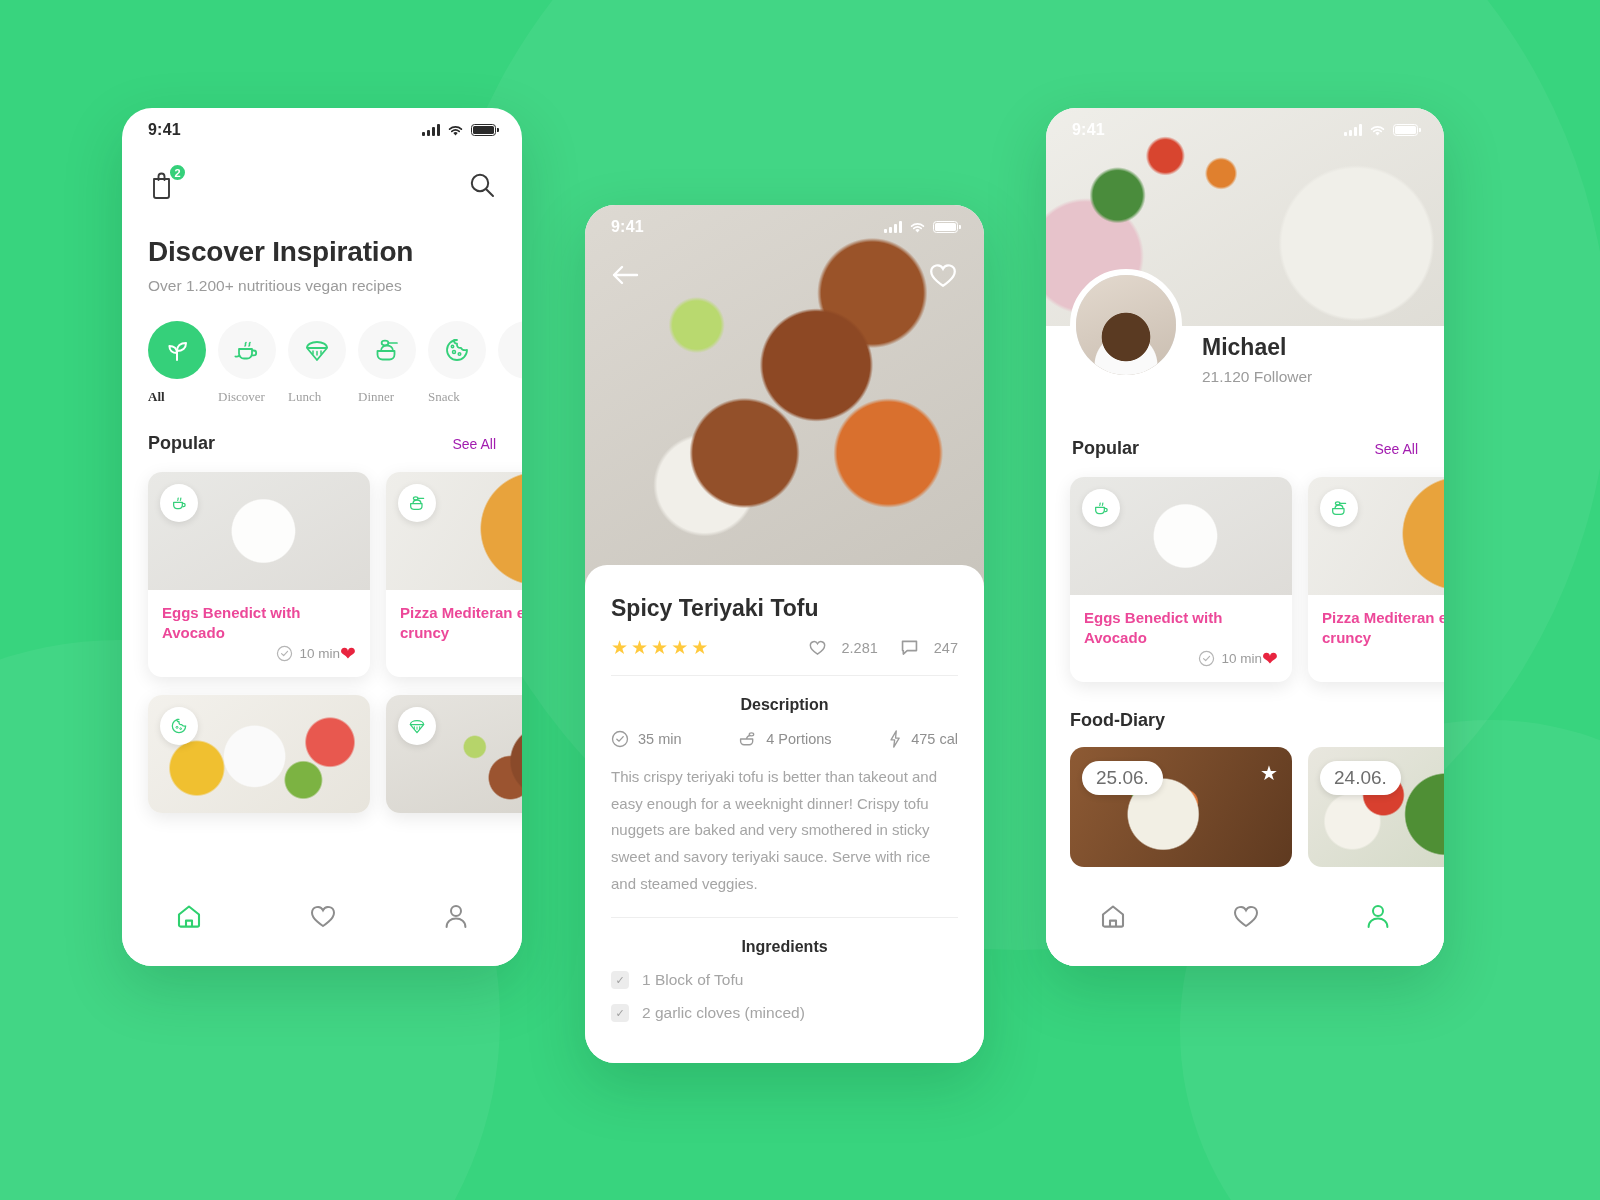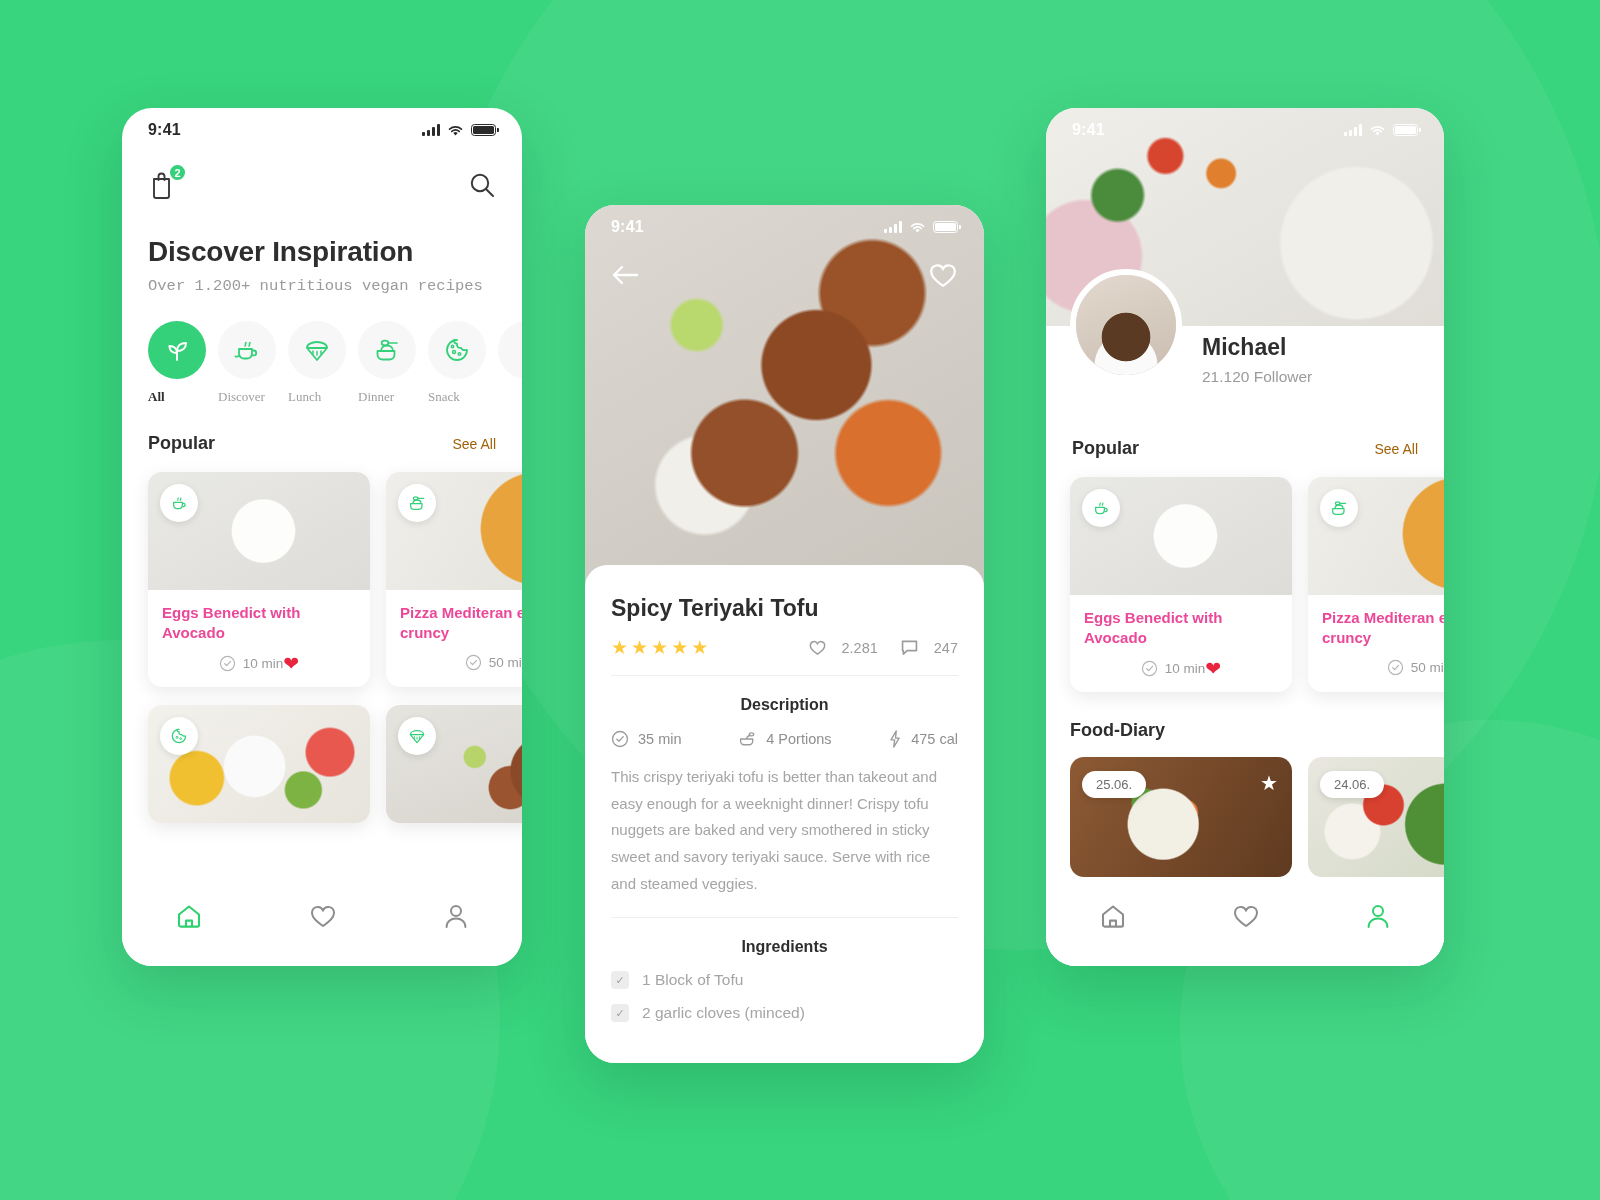--- a/index.html
+++ b/index.html
@@ -69,21 +69,21 @@
     width: 19px; height: 19px; border-radius: 50%;
     background: #35d07a; color: #fff; font-size: 11px; font-weight: bold;
     display: flex; align-items: center; justify-content: center;
     border: 2px solid #fff;
   }
   .h1 {
     font-size: 28px; font-weight: bold; color: #2e2e2e;
     padding: 34px 26px 0 26px; letter-spacing: -0.2px;
   }
   .sub {
-    font-size: 15.5px; color: #9b9b9b; padding: 9px 26px 0 26px; font-family: Liberation Mono, monospace;
+    font-size: 15.5px; color: #9b9b9b; padding: 9px 26px 0 26px;
   }
 
   
   .cats {
     display: flex; gap: 12px; padding: 26px 0 0 26px;
     overflow: hidden;
   }
   .cat { width: 58px; flex: 0 0 auto; text-align: left; font-family: Liberation Serif, serif; }
   .cat-ico {
     width: 58px; height: 58px; border-radius: 50%;
@@ -92,21 +92,21 @@
   .cat.active .cat-ico { background: #35d07a; }
   .cat-lbl { font-size: 13px; color: #a0a0a0; margin-top: 10px; }
   .cat.active .cat-lbl { color: #2e2e2e; font-weight: bold; }
 
   
   .sec-head {
     display: flex; align-items: baseline; justify-content: space-between;
     padding: 28px 26px 0 26px;
   }
   .sec-title { font-size: 18px; font-weight: bold; color: #2e2e2e; }
-  .see-all { font-size: 14px; color: #a16207; }
+  .see-all { font-size: 14px; color: #a21caf; }
 
   
   .cards {
     display: flex; gap: 16px; padding: 18px 0 0 26px;
   }
   .card {
     flex: 0 0 222px; width: 222px;
     background: #fff; border-radius: 14px;
     box-shadow: 0 5px 18px rgba(0,0,0,0.085);
     overflow: hidden;
@@ -117,22 +117,22 @@
     width: 38px; height: 38px; border-radius: 50%;
     background: #fff; display: flex; align-items: center; justify-content: center;
     box-shadow: 0 2px 7px rgba(0,0,0,0.10);
   }
   .card-body { padding: 13px 14px 14px 14px; }
   .card-title {
     font-size: 15px; font-weight: bold; color: #ec4899;
     line-height: 1.33; min-height: 40px;
   }
   .card-foot {
-    display: flex; align-items: center; justify-content: center;
-    margin-top: 11px;
+    display: flex; align-items: center; justify-content: flex-end;
+    margin-top: 1px;
   }
   .time { display: flex; align-items: center; gap: 7px; font-size: 13.5px; color: #9b9b9b; }
   .heart-fill { color: #e8243f; font-size: 19px; line-height: 1; }
 
   
   .ph { width: 100%; height: 100%; position: relative; overflow: hidden; }
   .ph-eggs { background:
       radial-gradient(circle at 52% 50%, #fdfdfc 0 24%, rgba(255,255,255,0) 25%),
       radial-gradient(circle at 50% 52%, #8fbf5a 0 10%, rgba(0,0,0,0) 11%),
       radial-gradient(circle at 58% 44%, #f3f2ee 0 7%, rgba(0,0,0,0) 8%),
@@ -242,21 +242,21 @@
   .prof-name { font-size: 23px; font-weight: bold; color: #2e2e2e; }
   .prof-foll { font-size: 15.5px; color: #9b9b9b; margin-top: 7px; }
   .diary { display: flex; gap: 16px; padding: 16px 0 0 24px; }
   .diary-card {
     flex: 0 0 222px; height: 120px; border-radius: 14px; overflow: hidden;
     position: relative;
   }
   .date-pill {
     position: absolute; left: 12px; top: 14px;
     background: #fff; border-radius: 20px; padding: 6px 14px;
-    font-size: 13px; color: #6d6d6d; box-shadow: 0 2px 6px rgba(0,0,0,.12);
+    font-size: 19px; color: #6d6d6d; box-shadow: 0 2px 6px rgba(0,0,0,.12);
   }
   .star-mark { position: absolute; right: 14px; top: 14px; color: #fff; font-size: 20px; }
   svg { display: block; }
 </style>
 </head>
 <body>
 
 <div class="bg-blob blob-a"></div>
 <div class="bg-blob blob-b"></div>
 <div class="bg-blob blob-c"></div>

